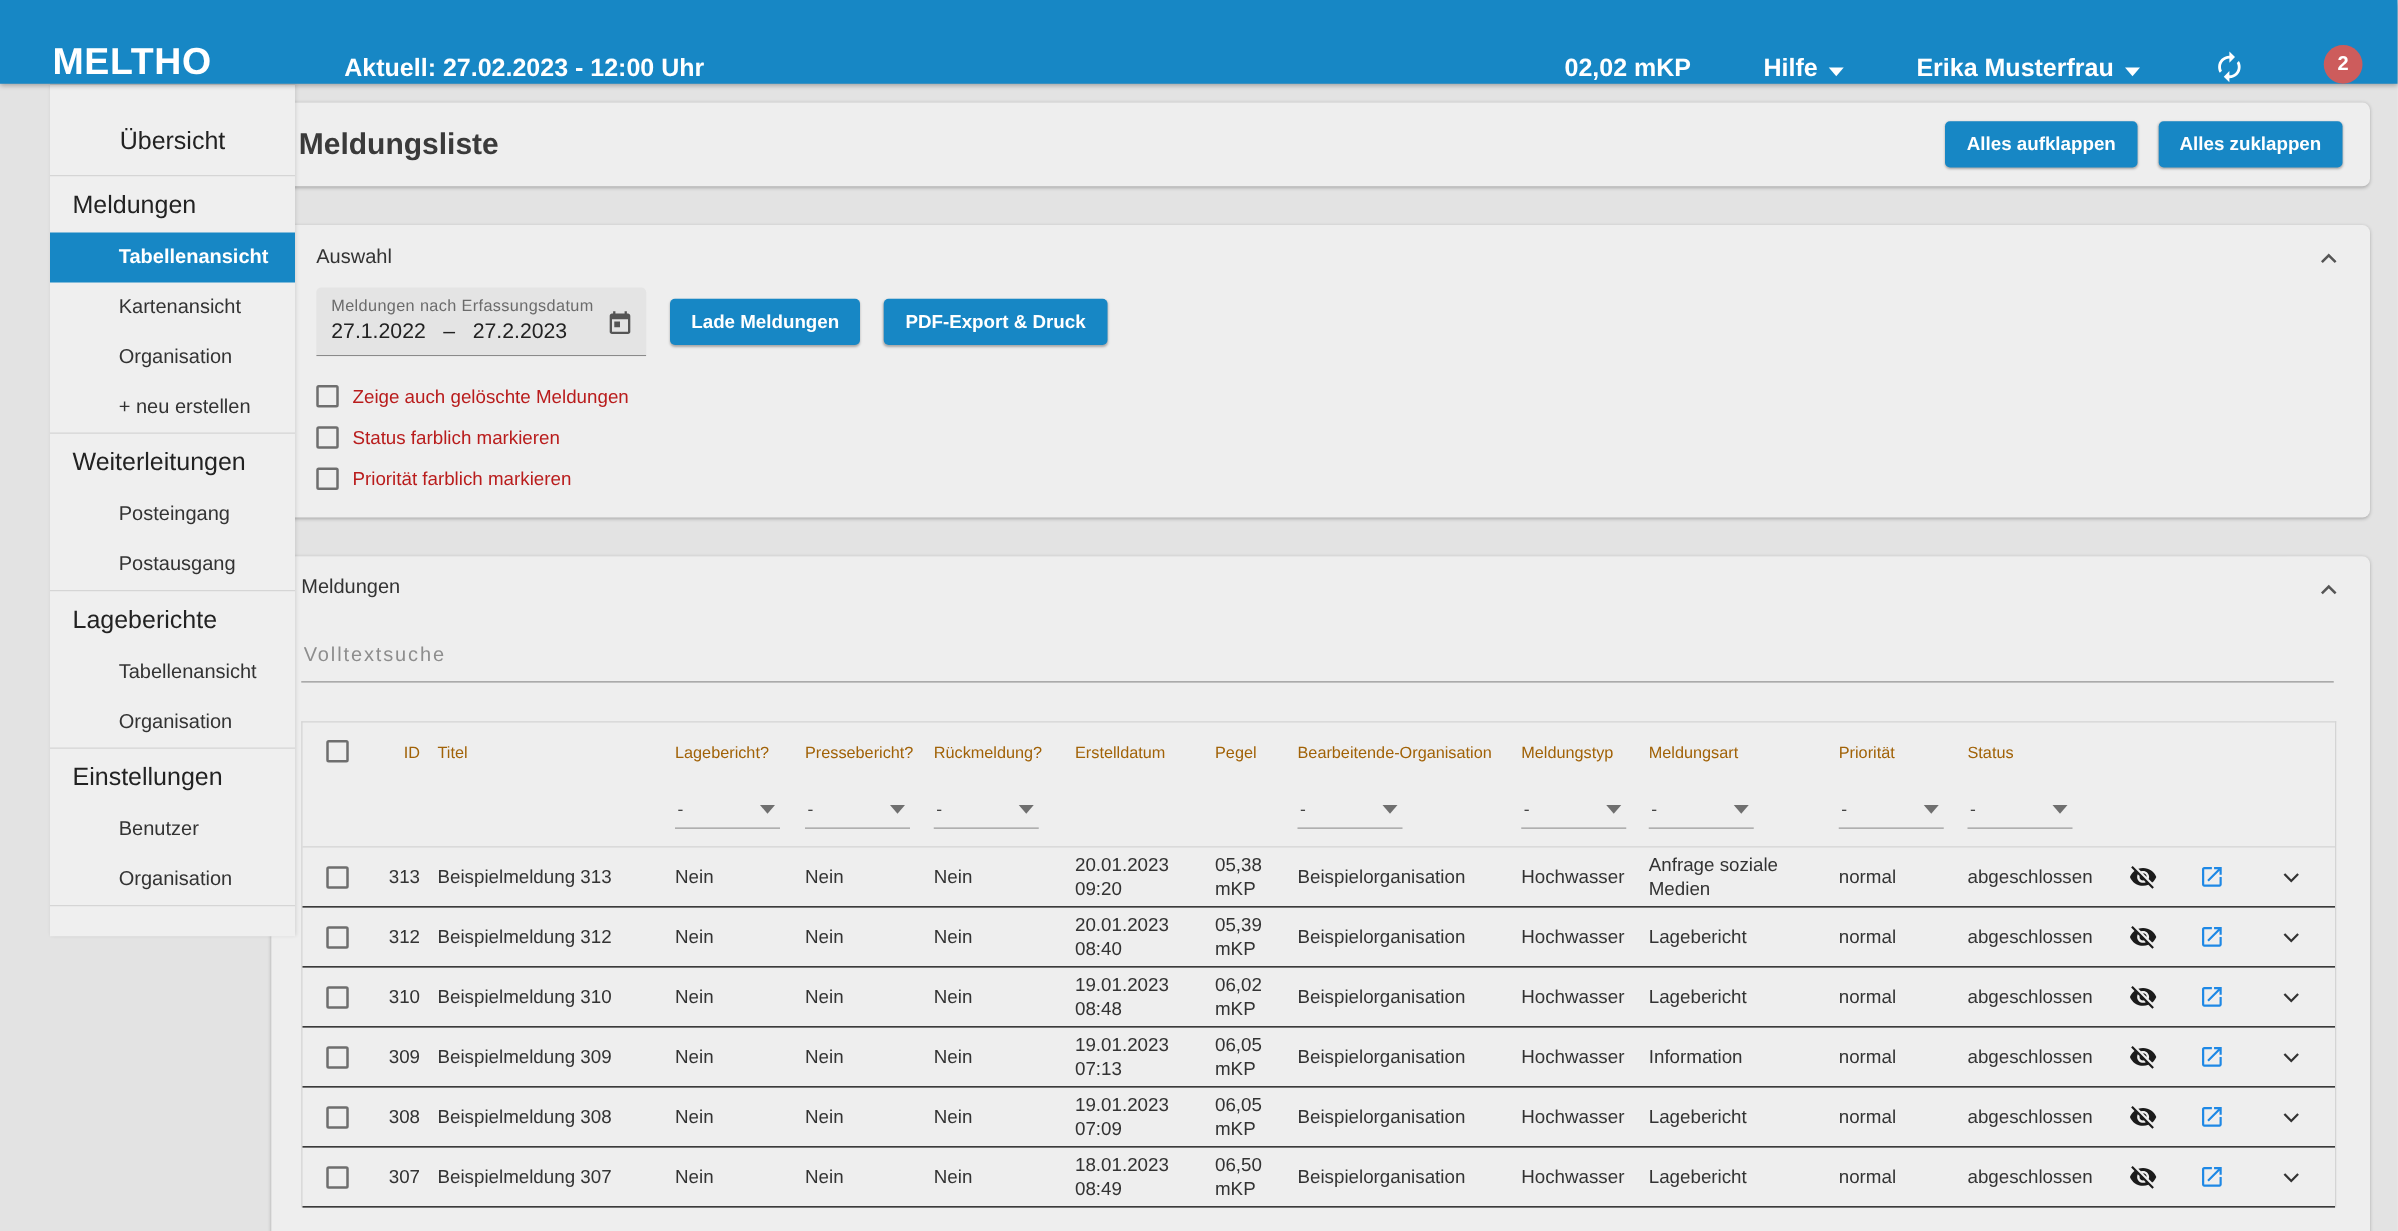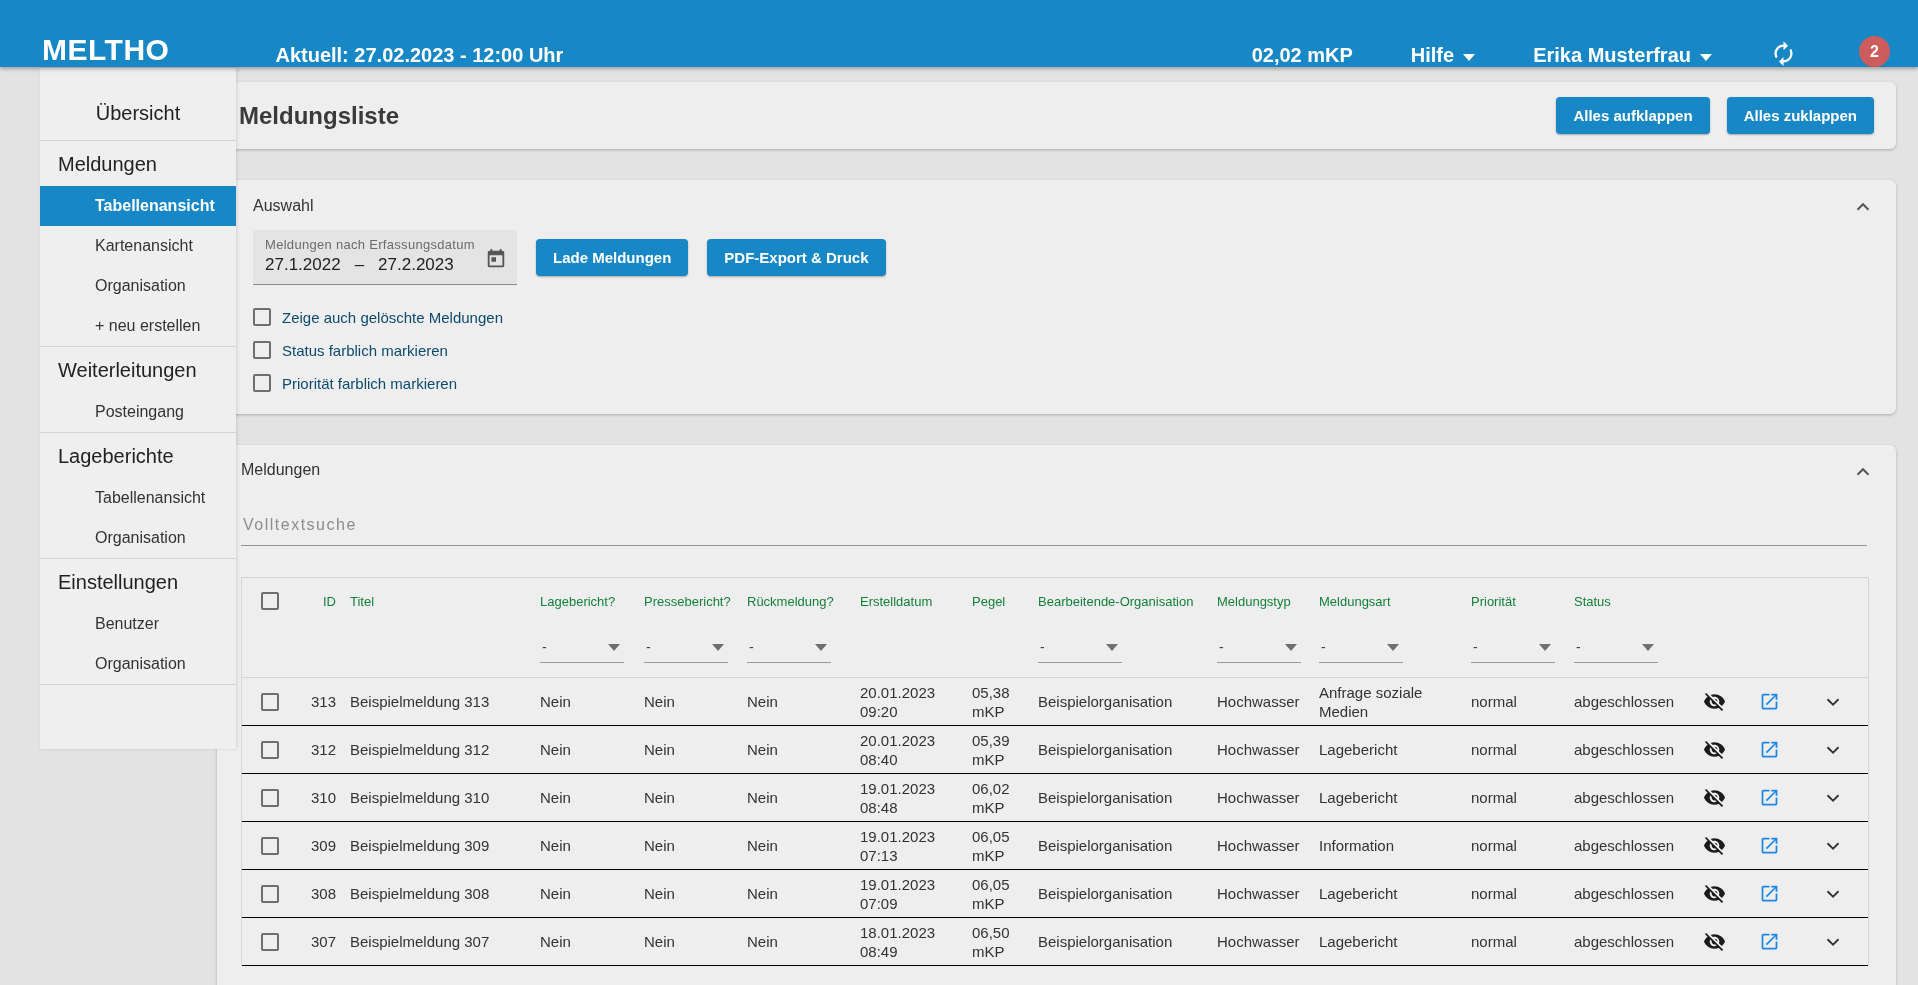--- a/index.html
+++ b/index.html
@@ -48,37 +48,37 @@
   .auswahl-row { display:flex; align-items:center; margin-top:15px; }
   .datefield { width:264px; height:55px; background:#e4e4e4; border-bottom:1px solid #8a8a8a;
     border-radius:4px 4px 0 0; padding:7px 10px 0 12px; cursor:pointer; position:relative; }
   .datefield-label { font-size:13px; color:#6b6b6b; letter-spacing:.3px; }
   .datefield-vals { font-size:17px; color:#222; margin-top:3px; display:flex; gap:14px; }
   .cal-icon { position:absolute; right:10px; top:18px; cursor:pointer; display:flex; }
   .auswahl-row .btn { margin-left:19px; }
   .checks { margin-top:23px; display:flex; flex-direction:column; gap:15px; }
   .check-row { display:flex; align-items:center; gap:11px; cursor:pointer; }
   .cb { width:18px; height:18px; border:2px solid #6e6e6e; border-radius:2px; background:transparent; flex:0 0 auto; cursor:pointer; }
-  .check-label { font-size:15px; color:#0c4a6e; }
+  .check-label { font-size:15px; color:#b91c1c; }
 
   
   .card-meldungen { padding:16px 24px 0; height:620px; }
   .search-input { display:block; width:1626px; margin-top:33px; background:transparent;
     border:none; border-bottom:1px solid #949494; font-family:inherit; font-size:16px;
     letter-spacing:1.5px; color:#333; padding:4px 2px 11px; outline:none; }
   .search-input::placeholder { color:#8d8d8d; opacity:1; }
 
   .mtable { margin-top:31px; width:1628px; border:1px solid #d4d4d4; border-bottom:none; }
   .trow { display:grid; align-items:center;
     grid-template-columns:56px 44px 190px 104px 103px 113px 112px 66px 179px 102px 152px 103px 121px 55px 55px 1fr; }
   .trow-head { height:46px; }
   .trow-filter { height:54px; border-bottom:1px solid #d4d4d4; }
   .trow-data { height:48px; border-bottom:1px solid #000000; }
   .c { padding-left:8px; font-size:15px; color:#333; line-height:19px; }
-  .c-head { font-size:13px; color:#15803d; }
+  .c-head { font-size:13px; color:#a16207; }
   .c-cb { display:flex; justify-content:center; padding-left:0; }
   .c-num { text-align:right; padding-right:6px; }
   .c-icon { display:flex; justify-content:center; padding-left:0; cursor:pointer; }
   .two-line span { display:block; }
   .filter { width:84px; display:flex; align-items:center; justify-content:space-between;
     border-bottom:1px solid #9a9a9a; padding:0 4px 5px 2px; font-size:14px; color:#444; cursor:pointer; }
   .filter .arrow { width:0; height:0; border-left:6px solid transparent; border-right:6px solid transparent; border-top:7px solid #6f6f6f; }
   svg { display:block; }
 </style>
 </head>
@@ -114,20 +114,21 @@
 
   <div class="sb-group-label">Meldungen</div>
   <div class="sb-item active">Tabellenansicht</div>
   <div class="sb-item">Kartenansicht</div>
   <div class="sb-item">Organisation</div>
   <div class="sb-item">+ neu erstellen</div>
   <div class="sb-divider"></div>
 
   <div class="sb-group-label">Weiterleitungen</div>
   <div class="sb-item">Posteingang</div>
+  <div class="sb-item">Postausgang</div>
   <div class="sb-divider"></div>
 
   <div class="sb-group-label">Lageberichte</div>
   <div class="sb-item">Tabellenansicht</div>
   <div class="sb-item">Organisation</div>
   <div class="sb-divider"></div>
 
   <div class="sb-group-label">Einstellungen</div>
   <div class="sb-item">Benutzer</div>
   <div class="sb-item">Organisation</div>

